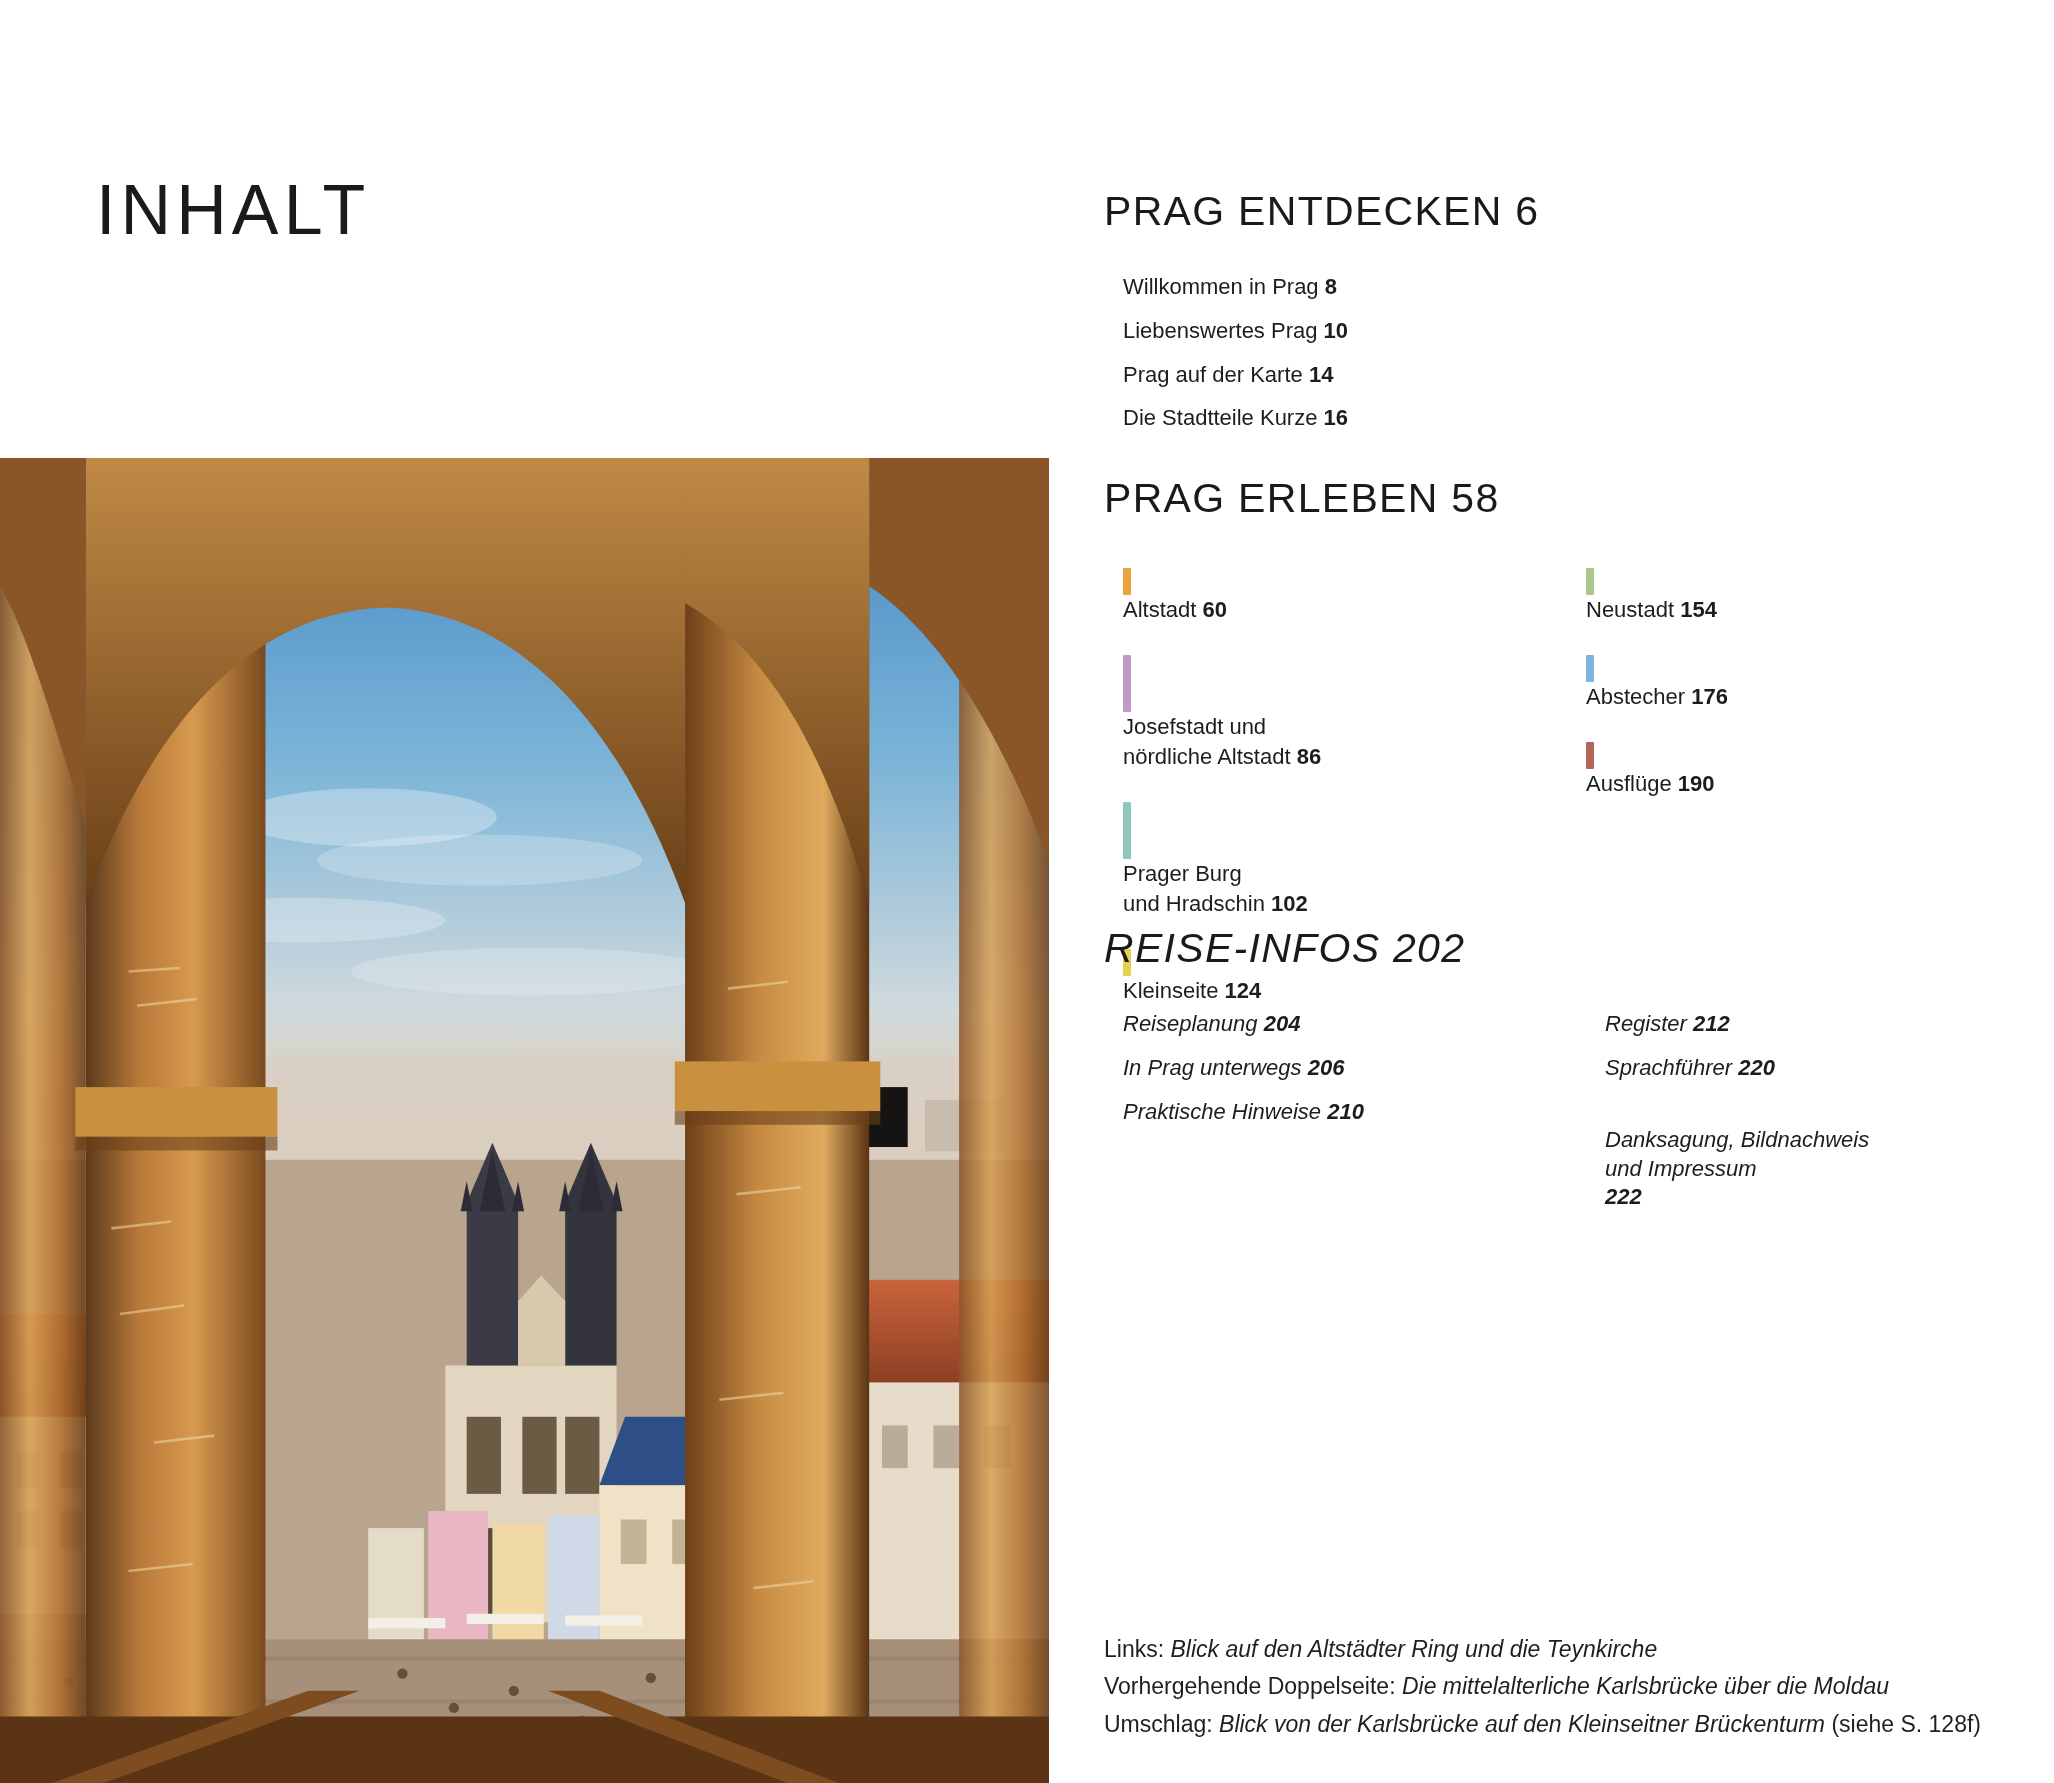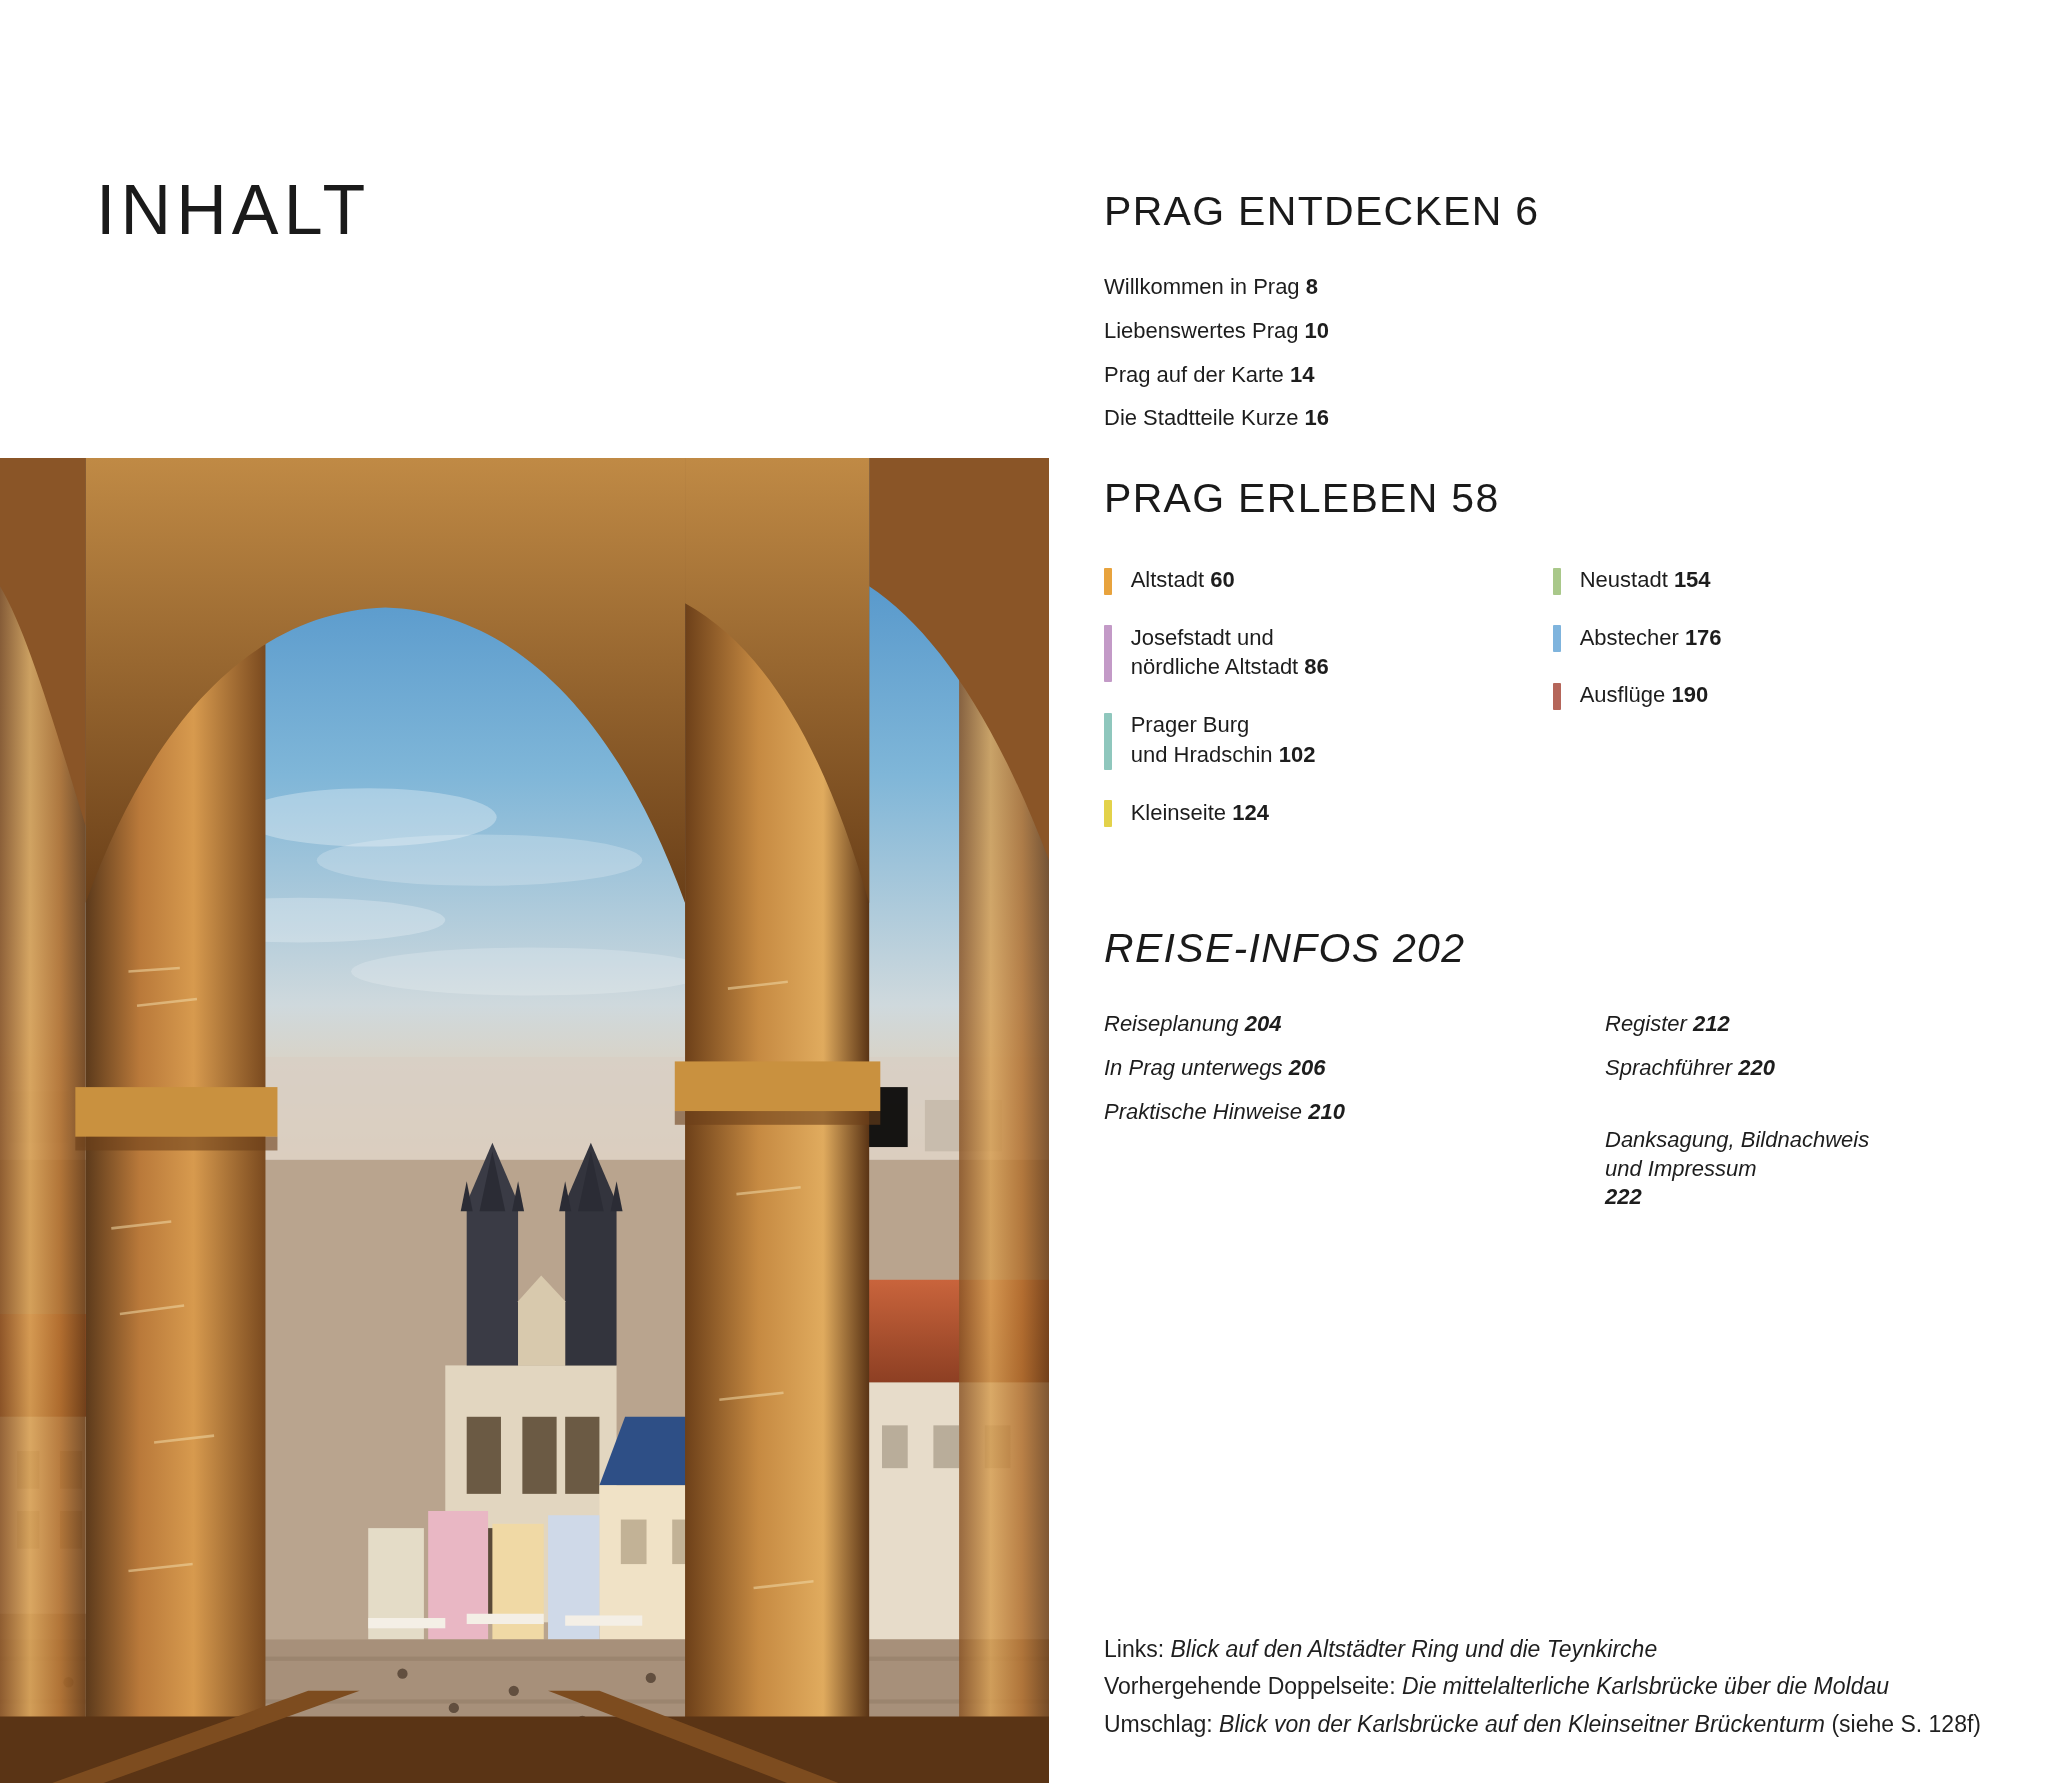--- a/index.html
+++ b/index.html
@@ -59,38 +59,40 @@
     font-size: 41px;
     font-weight: 400;
     letter-spacing: 1.3px;
     color: #1a1a1a;
     white-space: nowrap;
   }
   .section-head .num { font-weight: 400; }
 
   .two-col {
     display: flex;
-    gap: 0px;
+    gap: 14px;
+    margin-left: 19px;
   }
   .col { width: 449px; }
 
   .entry {
     font-size: 22px;
     color: #1d1d1d;
     line-height: 1.25;
     margin-bottom: 16.3px;
     white-space: nowrap;
   }
   .entry b { font-weight: bold; }
 
   
   .bar-entry {
     display: flex;
     align-items: flex-start;
     margin-bottom: 28px;
+    flex-direction: column;
   }
   .bar {
     width: 7.7px;
     border-radius: 0.9px;
     margin-right: 19px;
     flex: 0 0 auto;
     margin-top: 2.6px;
   }
   .bar-text {
     font-size: 22px;

